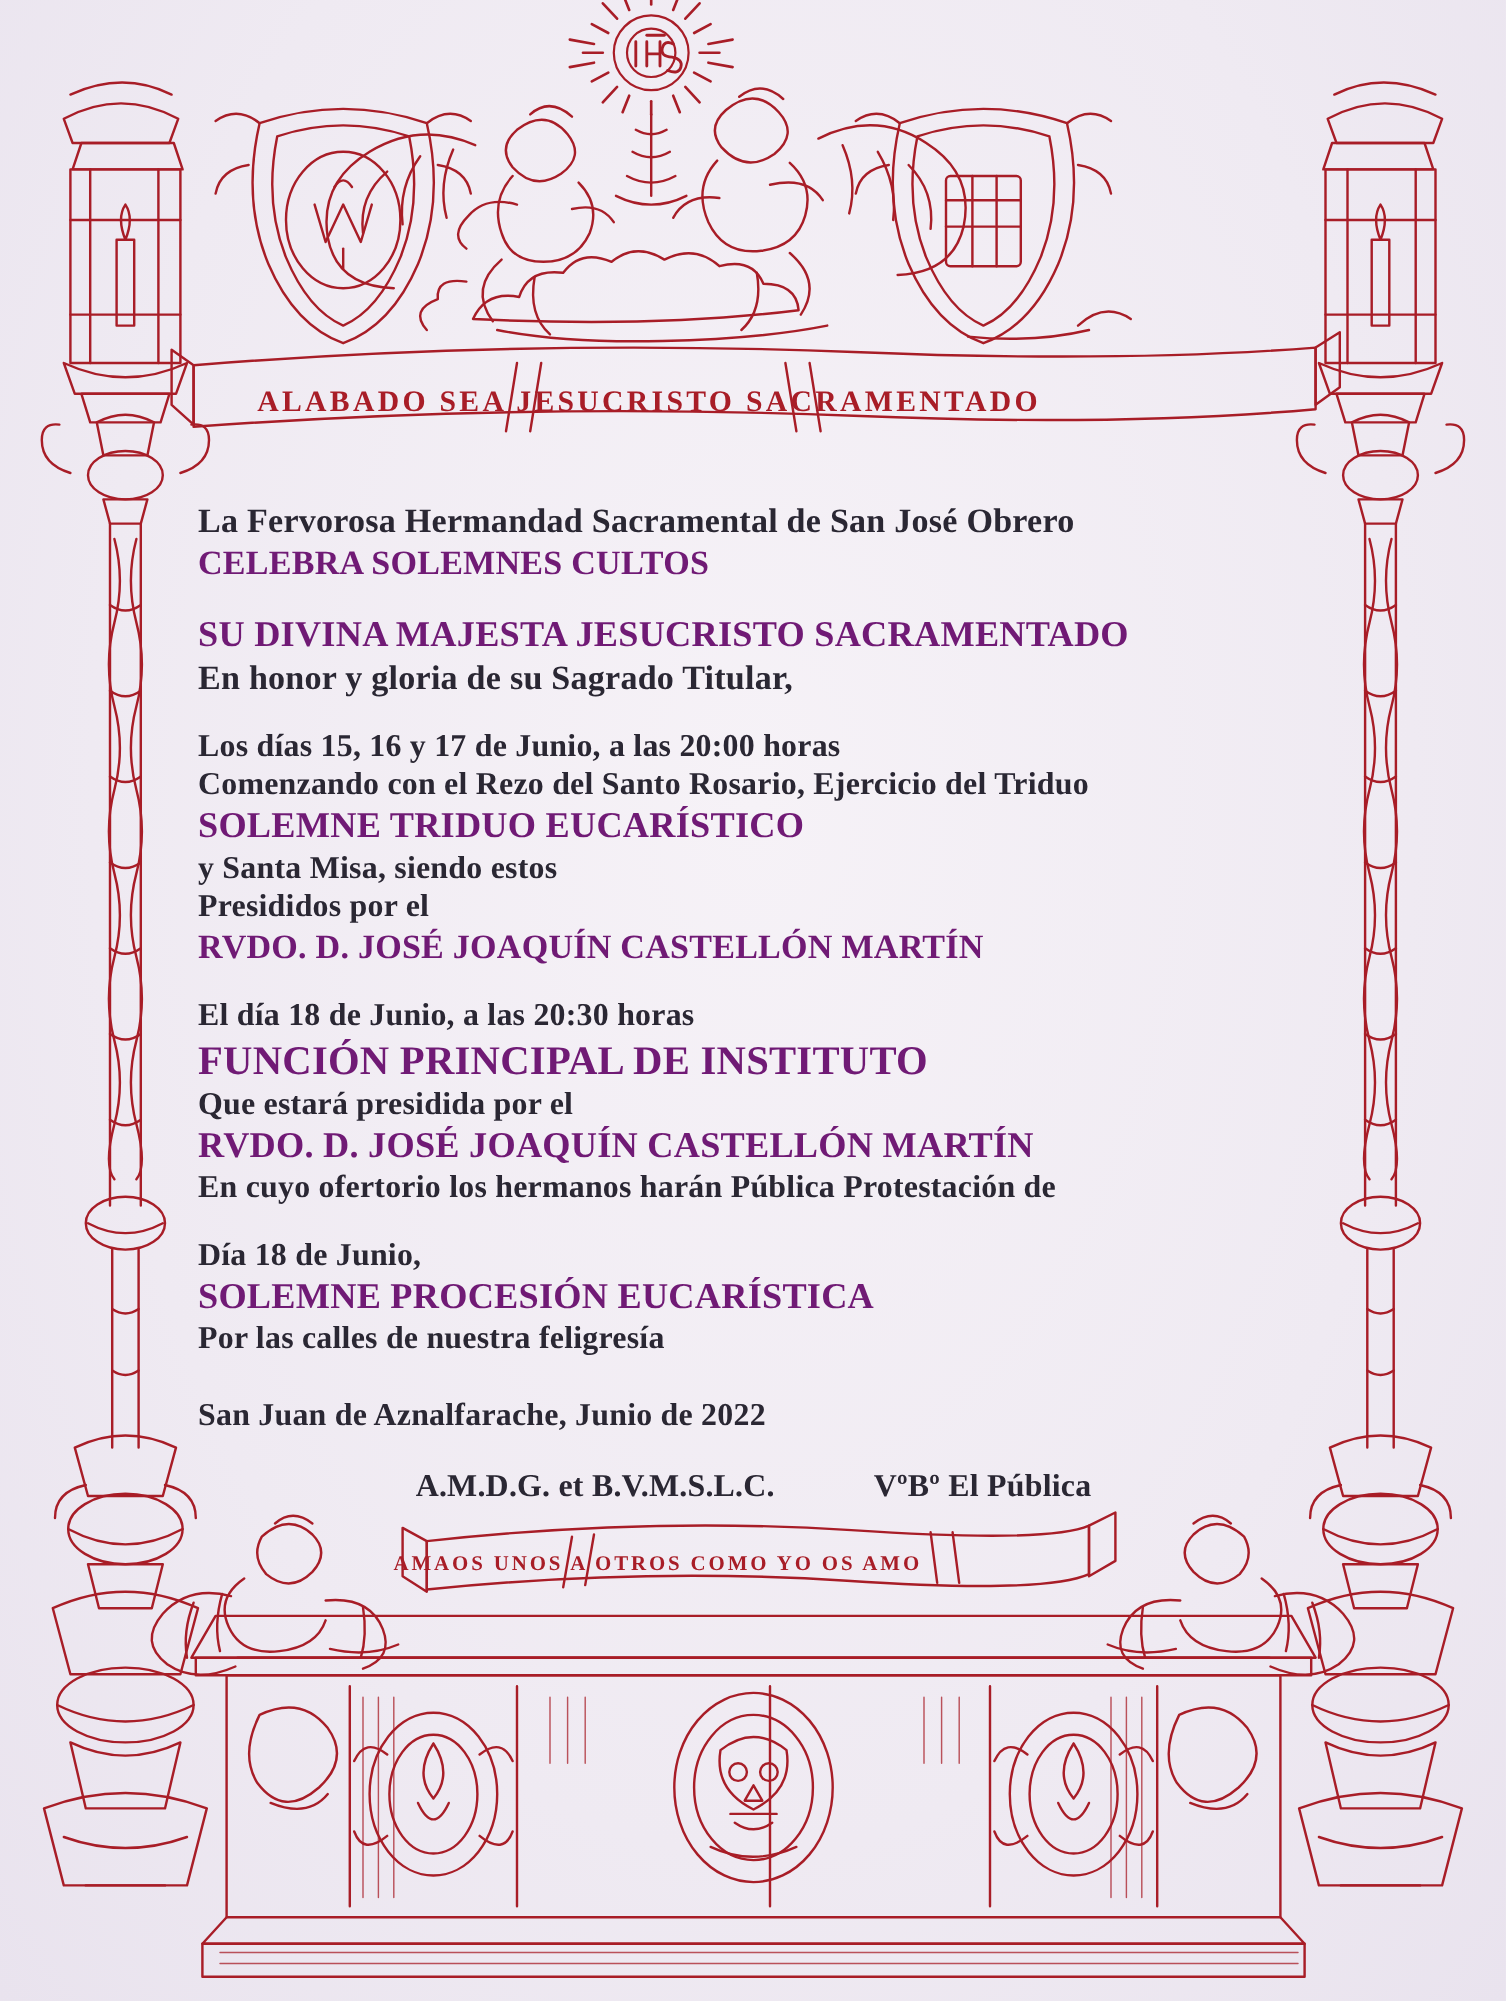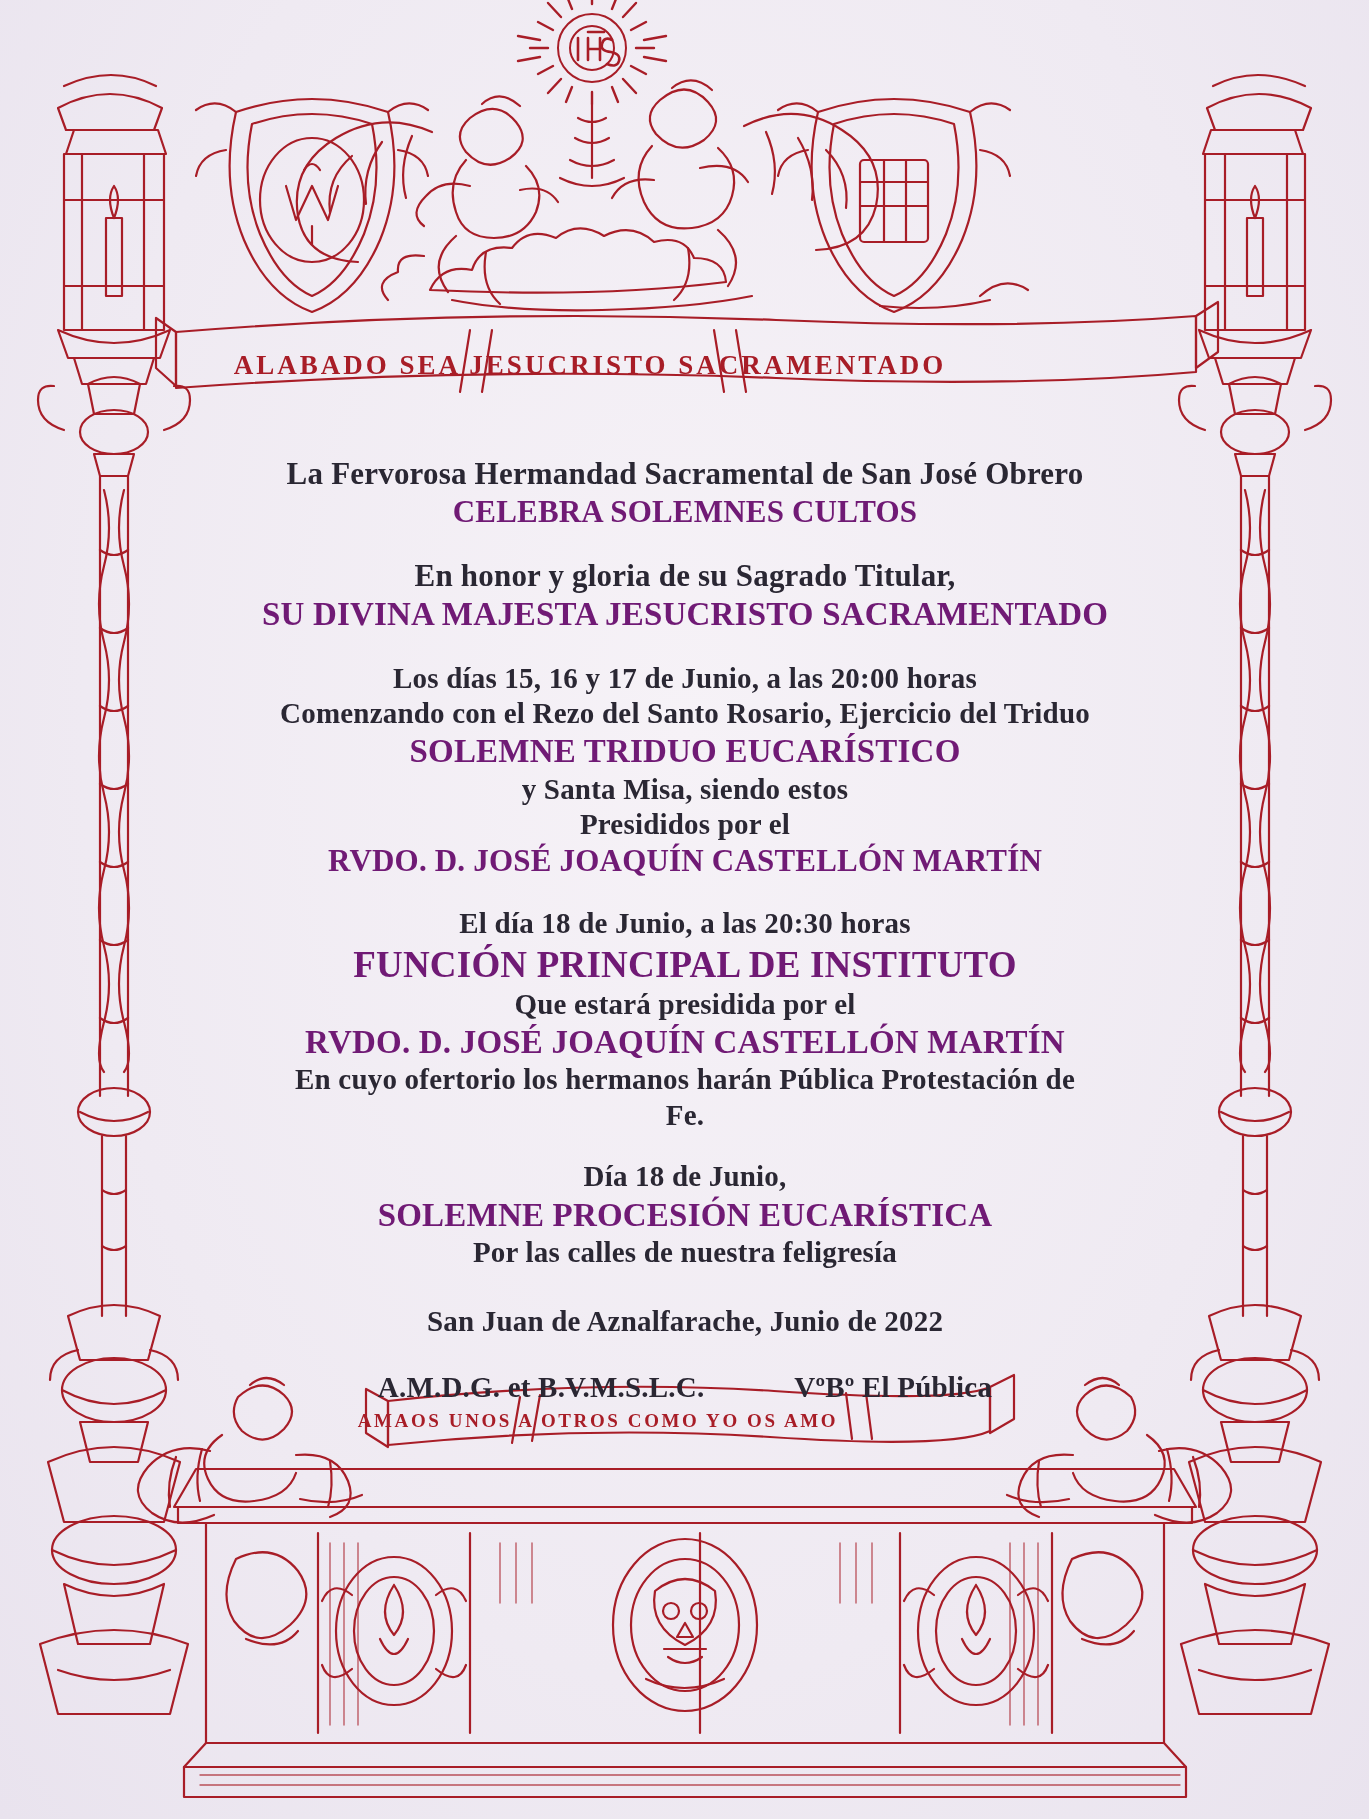--- a/index.html
+++ b/index.html
@@ -54,21 +54,21 @@
     left: 0; bottom: 0;
     width: 1369px; height: 480px;
   }
 
   
   .content {
     position: absolute;
     left: 180px;
     top: 455px;
     width: 1010px;
-    text-align: center;
+    text-align: left;
     z-index: 5;
   }
 
   .line {
     margin: 0;
     line-height: 1.22;
     letter-spacing: .2px;
   }
   .blk { margin-bottom: 26px; }
   .blk:last-child { margin-bottom: 0; }
@@ -399,40 +399,39 @@
   </div>
 
   <div class="content">
 
     <div class="blk">
       <p class="line dark s-28">La Fervorosa Hermandad Sacramental de San José Obrero</p>
       <p class="line red s-28">CELEBRA SOLEMNES CULTOS</p>
     </div>
 
     <div class="blk">
+      <p class="line red s-30">SU DIVINA MAJESTA JESUCRISTO SACRAMENTADO</p>
       <p class="line dark s-28">En honor y gloria de su Sagrado Titular,</p>
-      <p class="line red s-30">SU DIVINA MAJESTA JESUCRISTO SACRAMENTADO</p>
     </div>
 
     <div class="blk">
       <p class="line dark s-26">Los días 15, 16 y 17 de Junio, a las 20:00 horas</p>
       <p class="line dark s-26">Comenzando con el Rezo del Santo Rosario, Ejercicio del Triduo</p>
       <p class="line red s-30">SOLEMNE TRIDUO EUCARÍSTICO</p>
       <p class="line dark s-26">y Santa Misa, siendo estos</p>
       <p class="line dark s-26">Presididos por el</p>
       <p class="line red s-28">RVDO. D. JOSÉ JOAQUÍN CASTELLÓN MARTÍN</p>
     </div>
 
     <div class="blk">
       <p class="line dark s-26">El día 18 de Junio, a las 20:30 horas</p>
       <p class="line red s-34">FUNCIÓN PRINCIPAL DE INSTITUTO</p>
       <p class="line dark s-26">Que estará presidida por el</p>
       <p class="line red s-30">RVDO. D. JOSÉ JOAQUÍN CASTELLÓN MARTÍN</p>
       <p class="line dark s-26">En cuyo ofertorio los hermanos harán Pública Protestación de</p>
-      <p class="line dark s-26">Fe.</p>
     </div>
 
     <div class="blk">
       <p class="line dark s-26">Día 18 de Junio,</p>
       <p class="line red s-30">SOLEMNE PROCESIÓN EUCARÍSTICA</p>
       <p class="line dark s-26">Por las calles de nuestra feligresía</p>
     </div>
 
     <div class="blk place">
       <p class="line dark s-26">San Juan de Aznalfarache, Junio de 2022</p>

